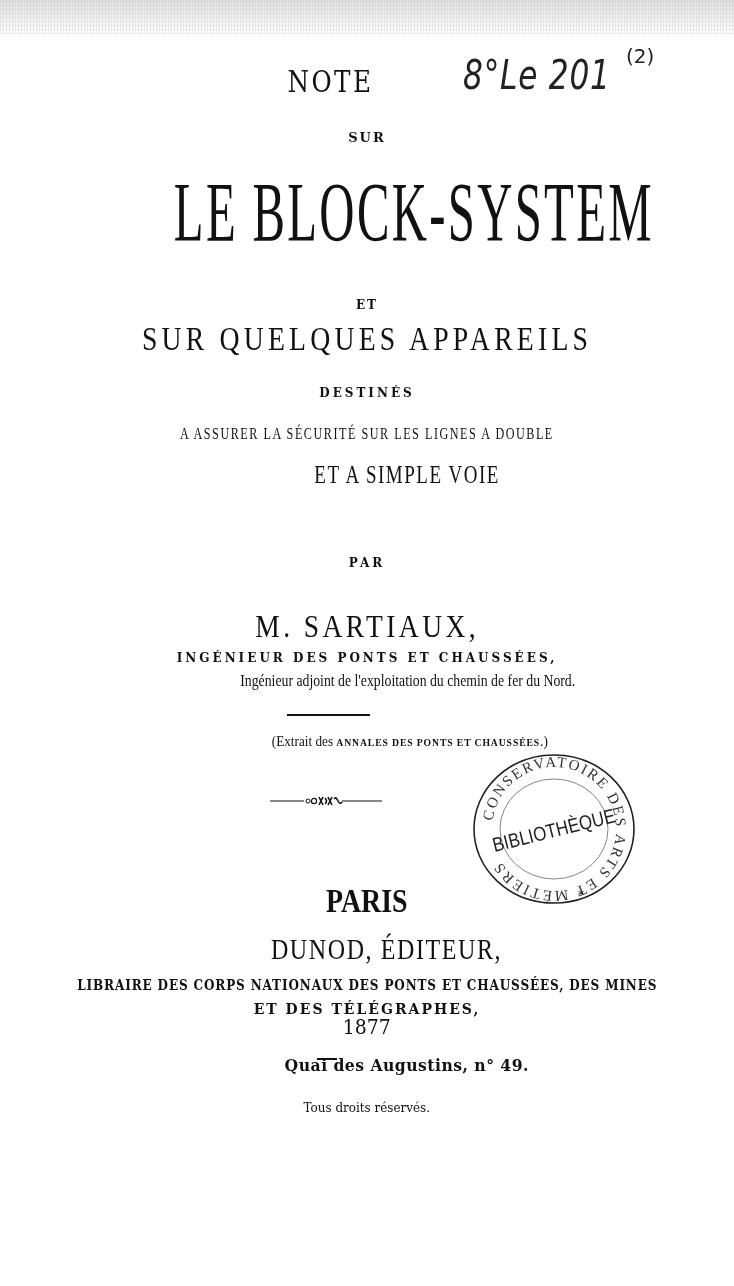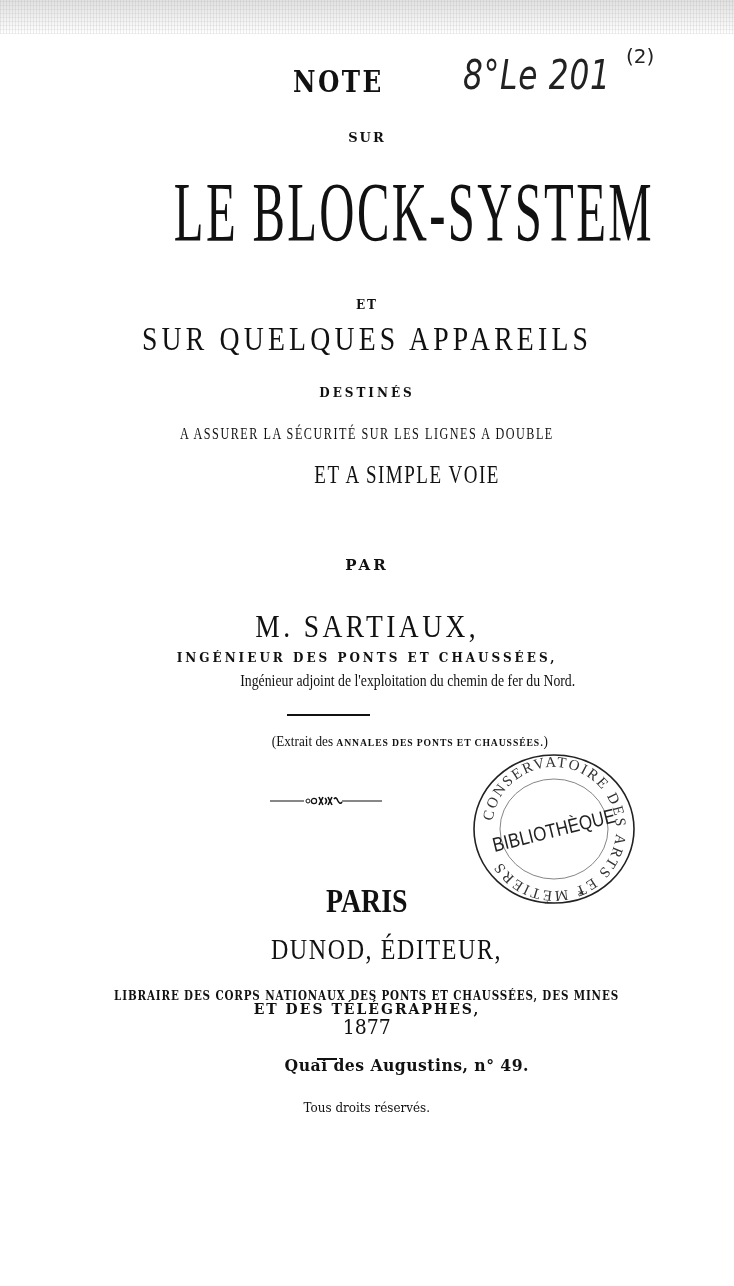--- a/index.html
+++ b/index.html
@@ -15,42 +15,42 @@
       repeating-linear-gradient(0deg, rgba(170,170,170,0.15) 0 1px, transparent 1px 4px),
       linear-gradient(180deg, rgba(200,200,200,0.55), rgba(255,255,255,0));
   }
   .line {
     position: absolute; left: 0; width: 734px; text-align: center; white-space: nowrap;
   }
   .inner { display: inline-block; transform-origin: center center; }
   .bold { font-weight: bold; }
   .cond { font-family: "Liberation Serif", serif; }
 
-  #note { top: 64px; left: 148px; width: 380px; font-size: 30px; font-weight: bold; letter-spacing: 3px; }
+  #note { top: 64px; left: 140px; width: 380px; font-size: 30px; font-weight: normal; letter-spacing: 3px; }
   #note .inner { transform: scaleX(0.82); }
   #callno {
     position: absolute; top: 52px; left: 463px; font-size: 40px;
     font-family: "DejaVu Sans", sans-serif; font-style: italic; font-weight: 200;
     color: #222; transform: scaleX(0.78); transform-origin: left center; letter-spacing: 1px;
   }
   #callno-sup { position: absolute; top: 44px; left: 626px; font-size: 20px; font-family: "DejaVu Sans", sans-serif; color: #222; }
 
   #sur1 { top: 130px; font-size: 13px; font-weight: bold; letter-spacing: 2px; left: 0; }
   #main-title { top: 168px; font-size: 84px; line-height: 90px; left: 0; }
   #main-title .inner { transform: scaleX(0.58); letter-spacing: 4px; }
   #et1 { top: 278px; font-size: 12px; font-weight: bold; letter-spacing: 2px; margin-top: 20px; }
   #sub1 { top: 321px; font-size: 33px; letter-spacing: 5px; }
   #sub1 .inner { transform: scaleX(0.84); }
   #destines { top: 386px; font-size: 12px; font-weight: bold; letter-spacing: 3px; }
   #line-a { top: 425px; font-size: 16px; }
   #line-a .inner { transform: scaleX(0.76); letter-spacing: 2px; }
   #line-b { top: 461px; font-size: 25px; margin-left: 40px; }
   #line-b .inner { transform: scaleX(0.76); letter-spacing: 2px; }
 
-  #par { top: 556px; font-size: 15px; font-weight: bold; letter-spacing: 3px; }
+  #par { top: 556px; font-size: 12px; font-weight: bold; letter-spacing: 3px; }
   #author { top: 608px; font-size: 32px; letter-spacing: 4px; }
   #author .inner { transform: scaleX(0.86); }
   #author-title1 { top: 651px; font-size: 12px; font-weight: bold; letter-spacing: 3px; }
   #author-title2 { top: 672px; font-size: 16px; padding-left: 41px; }
   #author-title2 .inner { transform: scaleX(0.86); }
 
   .rule { position: absolute; height: 2px; background: #111; }
   #rule1 { left: 287px; top: 714px; width: 83px; }
 
   #extrait { top: 733px; font-size: 15px; margin-left: 43px; }
@@ -58,21 +58,21 @@
   #extrait .sc { font-size: 11px; font-weight: bold; letter-spacing: 1px; }
 
   #ornament { position: absolute; left: 270px; top: 794px; width: 112px; height: 14px; }
 
   #stamp { position: absolute; left: 466px; top: 749px; width: 176px; height: 160px; }
 
   #city { top: 882px; font-size: 34px; font-weight: bold; }
   #city .inner { transform: scaleX(0.82); }
   #publisher { top: 932px; font-size: 30px; letter-spacing: 2px; padding-left: 20px; }
   #publisher .inner { transform: scaleX(0.80); }
-  #pub-desc1 { top: 977px; font-size: 12px; font-weight: bold; letter-spacing: 1px; margin-top: 12px; }
+  #pub-desc1 { top: 977px; font-size: 14px; font-weight: bold; letter-spacing: 1px; }
   #pub-desc1 .inner { transform: scaleX(0.86); }
   #pub-desc2 { top: 1001px; font-size: 14px; font-weight: bold; letter-spacing: 2px; }
   #address { top: 1055px; font-size: 17px; font-weight: 900; letter-spacing: 0.5px; padding-left: 40px; }
   #address .inner { transform: scaleX(0.92); }
   #rule2 { left: 317px; top: 1058px; width: 20px; height: 2px; }
   #year { top: 1015px; font-size: 21px; }
   #year .inner { transform: scaleX(0.9); }
   #rights { top: 1100px; font-size: 13px; }
   #rights .inner { transform: scaleX(0.92); }
 </style>

